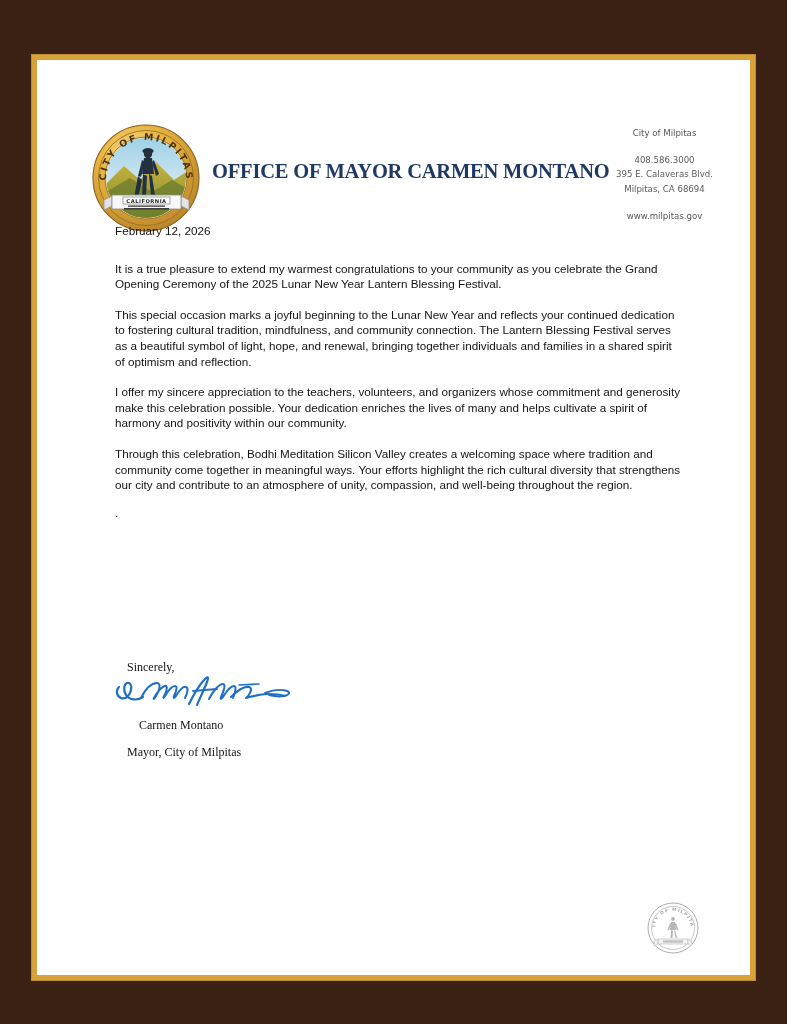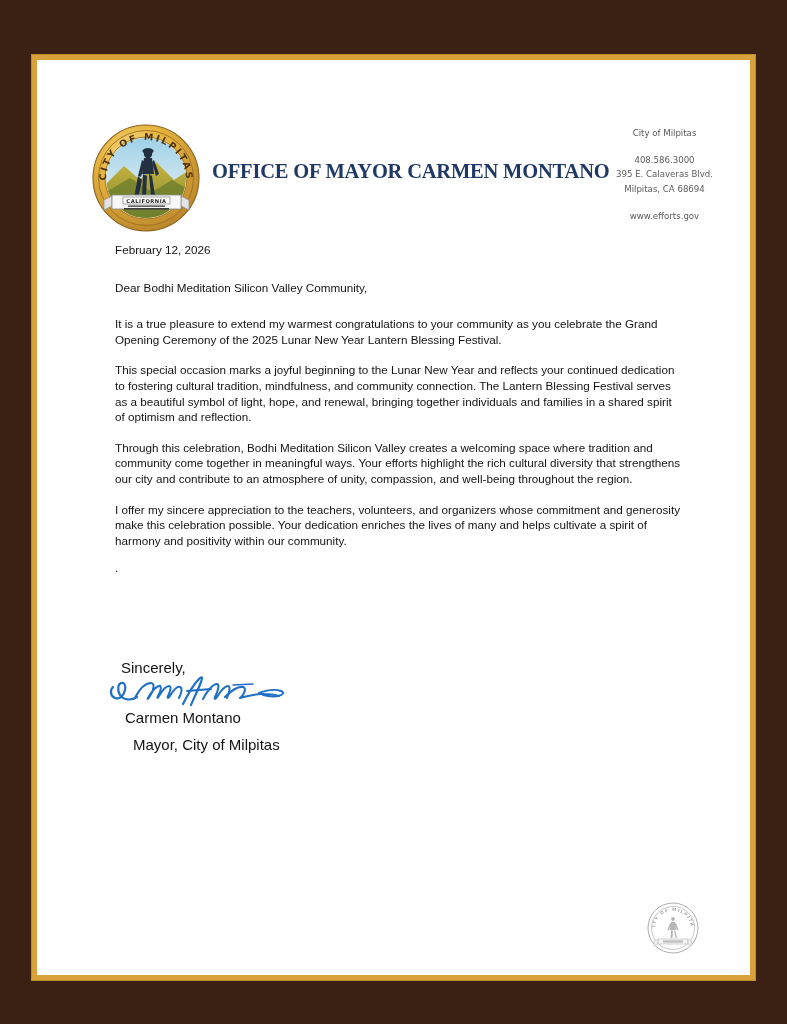--- a/index.html
+++ b/index.html
@@ -79,57 +79,58 @@
     line-height: 14.6px;
     color: #5a5a5a;
   }
   #contact-block .contact-gap { height: 12px; }
   #contact-block .contact-gap2 { height: 13px; }
 
   
   #letter-body {
     position: absolute;
     left: 78px;
-    top: 182px;
+    top: 163px;
     width: 568px;
     font-size: 11.7px;
     line-height: 15.6px;
     color: #141414;
   }
   #letter-body p {
     margin: 0 0 15px 0;
   }
   #letter-date { margin-bottom: 22px !important; }
   #letter-salutation { margin-bottom: 21px !important; }
   #trailing-dot {
     font-size: 11.7px;
     line-height: 10px;
     margin: 0 0 20px 0 !important;
     color: #141414;
   }
 
   
   #signature-block {
     position: absolute;
-    left: 84px;
+    left: 90px;
     top: 600px;
     width: 330px;
-    font-size: 15px;
+    font-size: 12px;
     line-height: 15.6px;
     color: #141414;
+    font-family: Liberation Serif, serif;
   }
   #closing-word { margin: 0; }
   #signature-mark {
     height: 36px;
     margin: -2px 0 -4px -14px;
     width: 200px;
   }
   #signature-mark svg { display: block; }
-  #signer-name { margin: 4px; }
-  #signer-title { margin: 12px; }
+  #signer-name { margin: 12px; }
+  #signer-title { margin: 0; }
 
   
   #embossed-seal {
     position: absolute;
     left: 609px;
     top: 841px;
     width: 54px;
     height: 54px;
     opacity: 0.62;
   }
@@ -205,31 +206,30 @@
 
       <div id="office-title">OFFICE OF MAYOR CARMEN MONTANO</div>
 
       <div id="contact-block">
         <div>City of Milpitas</div>
         <div class="contact-gap"></div>
         <div>408.586.3000</div>
         <div>395 E. Calaveras Blvd.</div>
         <div>Milpitas, CA 68694</div>
         <div class="contact-gap2"></div>
-        <div>www.efforts.gov</div>
+        <div>www.milpitas.gov</div>
       </div>
     </div>
 
     <div id="letter-body">
       <p id="letter-date">February 12, 2026</p>
-      <p id="letter-salutation">Dear Bodhi Meditation Silicon Valley Community,</p>
       <p>It is a true pleasure to extend my warmest congratulations to your community as you celebrate the Grand Opening Ceremony of the 2025 Lunar New Year Lantern Blessing Festival.</p>
       <p>This special occasion marks a joyful beginning to the Lunar New Year and reflects your continued dedication to fostering cultural tradition, mindfulness, and community connection. The Lantern Blessing Festival serves as a beautiful symbol of light, hope, and renewal, bringing together individuals and families in a shared spirit of optimism and reflection.</p>
+      <p>I offer my sincere appreciation to the teachers, volunteers, and organizers whose commitment and generosity make this celebration possible. Your dedication enriches the lives of many and helps cultivate a spirit of harmony and positivity within our community.</p>
       <p>Through this celebration, Bodhi Meditation Silicon Valley creates a welcoming space where tradition and community come together in meaningful ways. Your efforts highlight the rich cultural diversity that strengthens our city and contribute to an atmosphere of unity, compassion, and well-being throughout the region.</p>
-      <p>I offer my sincere appreciation to the teachers, volunteers, and organizers whose commitment and generosity make this celebration possible. Your dedication enriches the lives of many and helps cultivate a spirit of harmony and positivity within our community.</p>
       <p id="trailing-dot">.</p>
     </div>
 
     <div id="signature-block">
       <p id="closing-word">Sincerely,</p>
 
       <div id="signature-mark">
         <svg width="200" height="36" viewBox="0 0 200 36" xmlns="http://www.w3.org/2000/svg">
           <g fill="none" stroke="#1f6fc4" stroke-linecap="round" stroke-linejoin="round">
             <path d="M6,13 C3,16 3,22 8,24 C13,26 17,21 18,16 C19,11 17,8 14,9 C11,10 10,16 13,21 C16,26 24,27 30,23" stroke-width="2.2"></path>

